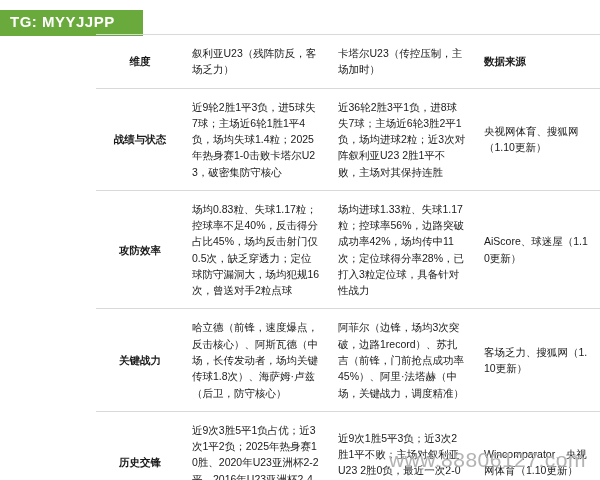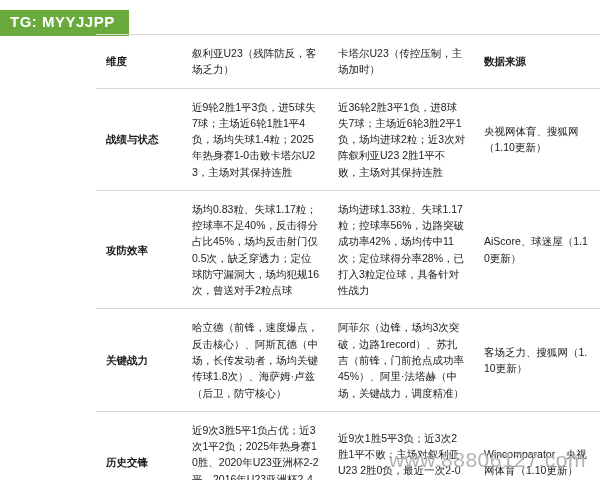--- a/index.html
+++ b/index.html
@@ -17,21 +17,21 @@
   }
   
   .badge {
     position: absolute;
     left: 0; top: 10px;
     background: #6aaa3c;
     color: #ffffff;
     font-size: 15px;
     font-weight: bold;
     letter-spacing: 0.5px;
-    padding: 4px 14px 5px 10px;
+    padding: 4px 28px 5px 10px;
     line-height: 1.1;
   }
   
   table.matrix {
     position: absolute;
     left: 96px; top: 34px;
     width: 504px;
     border-collapse: collapse;
     table-layout: fixed;
   }
@@ -47,20 +47,21 @@
   table.matrix tr:first-child td { border-top: 1px solid #d9d9d9; }
   .col-dim   { width: 86px; }
   .col-a     { width: 146px; }
   .col-b     { width: 146px; }
   .col-src   { width: 126px; }
   td.dim {
     font-weight: bold;
     font-size: 11px;
     color: #111;
     padding-left: 14px;
+    text-align: center;
   }
   td.src { color: #222; }
   .hdr td { font-weight: bold; }
   .hdr td.cell { font-weight: normal; }
   
   .watermark {
     position: absolute;
     right: 14px; bottom: 8px;
     color: #b3b3b3;
     font-size: 21px;
@@ -84,21 +85,21 @@
     </colgroup>
     <tbody>
       <tr class="hdr">
         <td class="dim">维度</td>
         <td class="cell">叙利亚U23（残阵防反，客场乏力）</td>
         <td class="cell">卡塔尔U23（传控压制，主场加时）</td>
         <td class="src">数据来源</td>
       </tr>
       <tr>
         <td class="dim">战绩与状态</td>
-        <td class="cell">近9轮2胜1平3负，进5球失7球；主场近6轮1胜1平4负，场均失球1.4粒；2025年热身赛1-0击败卡塔尔U23，主场对其保持连胜</td>
+        <td class="cell">近9轮2胜1平3负，进5球失7球；主场近6轮1胜1平4负，场均失球1.4粒；2025年热身赛1-0击败卡塔尔U23，破密集防守核心</td>
         <td class="cell">近36轮2胜3平1负，进8球失7球；主场近6轮3胜2平1负，场均进球2粒；近3次对阵叙利亚U23 2胜1平不败，主场对其保持连胜</td>
         <td class="src">央视网体育、搜狐网（1.10更新）</td>
       </tr>
       <tr>
         <td class="dim">攻防效率</td>
         <td class="cell">场均0.83粒、失球1.17粒；控球率不足40%，反击得分占比45%，场均反击射门仅0.5次，缺乏穿透力；定位球防守漏洞大，场均犯规16次，曾送对手2粒点球</td>
         <td class="cell">场均进球1.33粒、失球1.17粒；控球率56%，边路突破成功率42%，场均传中11次；定位球得分率28%，已打入3粒定位球，具备针对性战力</td>
         <td class="src">AiScore、球迷屋（1.10更新）</td>
       </tr>
       <tr>

